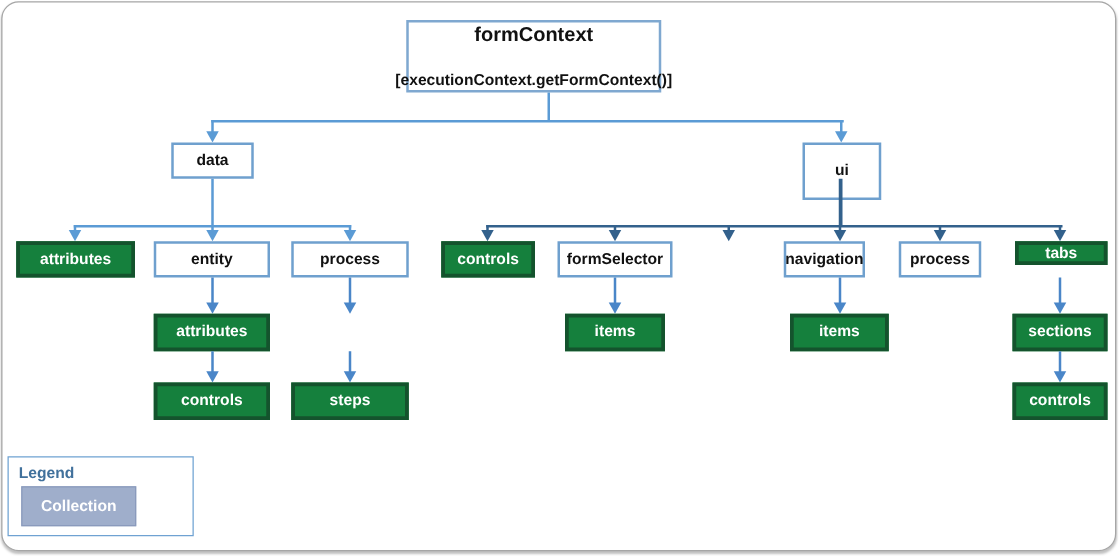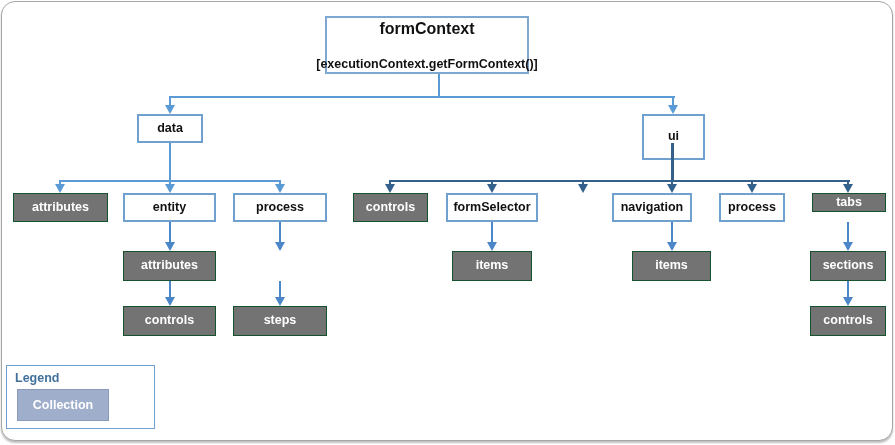--- a/index.html
+++ b/index.html
@@ -13,21 +13,21 @@
     border:1px solid #a6a6a6;border-radius:14px;
     box-shadow:0 2px 2px rgba(0,0,0,0.25);
     background:#fff;
   }
   .node{
     position:absolute;display:flex;align-items:center;justify-content:center;
     box-sizing:border-box;font-weight:bold;font-size:12.5px;line-height:1.1;
     text-align:right;
   }
   .white{background:#ffffff;border:2px solid #6FA0CE;color:#111;}
-  .fill{background:#737373;border:1px solid #14532d;color:#ffffff;}
+  .fill{background:#15803d;border:3px solid #14532d;color:#ffffff;}
   .root-box{
     position:absolute;box-sizing:border-box;background:#fff;
     border:2px solid #7FA8D0;display:flex;flex-direction:column;
     align-items:center;justify-content:center;color:#111;
   }
   .root-title{font-weight:bold;font-size:16px;}
   .root-subtitle{font-weight:bold;font-size:12.5px;margin-top:19px;}
   
   .lv{position:absolute;width:2px;}
   .lh{position:absolute;height:2px;}
@@ -101,21 +101,21 @@
   <div class="lv c-dark" style="left:751px;top:180px;height:6px"></div>
   <div class="arr a-dark" style="left:747px;top:184px"></div>
   <div class="lv c-dark" style="left:847px;top:180px;height:6px"></div>
   <div class="arr a-dark" style="left:843px;top:184px"></div>
 
   <div class="node fill" style="left:13px;top:193px;width:95px;height:29px">attributes</div>
   <div class="node white" style="left:123px;top:193px;width:93px;height:29px">entity</div>
   <div class="node white" style="left:233px;top:193px;width:94px;height:29px">process</div>
   <div class="node fill" style="left:353px;top:193px;width:75px;height:29px">controls</div>
   <div class="node white" style="left:446px;top:193px;width:92px;height:29px">formSelector</div>
-  <div class="node white" style="left:612px;top:193px;width:80px;height:29px">navigation</div>
+  <div class="node white" style="left:627px;top:193px;width:65px;height:29px">navigation</div>
   <div class="node white" style="left:719px;top:193px;width:66px;height:29px">process</div>
   <div class="node fill" style="left:812px;top:193px;width:74px;height:19px">tabs</div>
 
   <div class="lv c-mid" style="left:169px;top:222px;height:21px"></div>
   <div class="arr a-mid" style="left:165px;top:242px"></div>
   <div class="lv c-mid" style="left:279px;top:222px;height:21px"></div>
   <div class="arr a-mid" style="left:275px;top:242px"></div>
   <div class="lv c-mid" style="left:491px;top:222px;height:21px"></div>
   <div class="arr a-mid" style="left:487px;top:242px"></div>
   <div class="lv c-mid" style="left:671px;top:222px;height:21px"></div>

